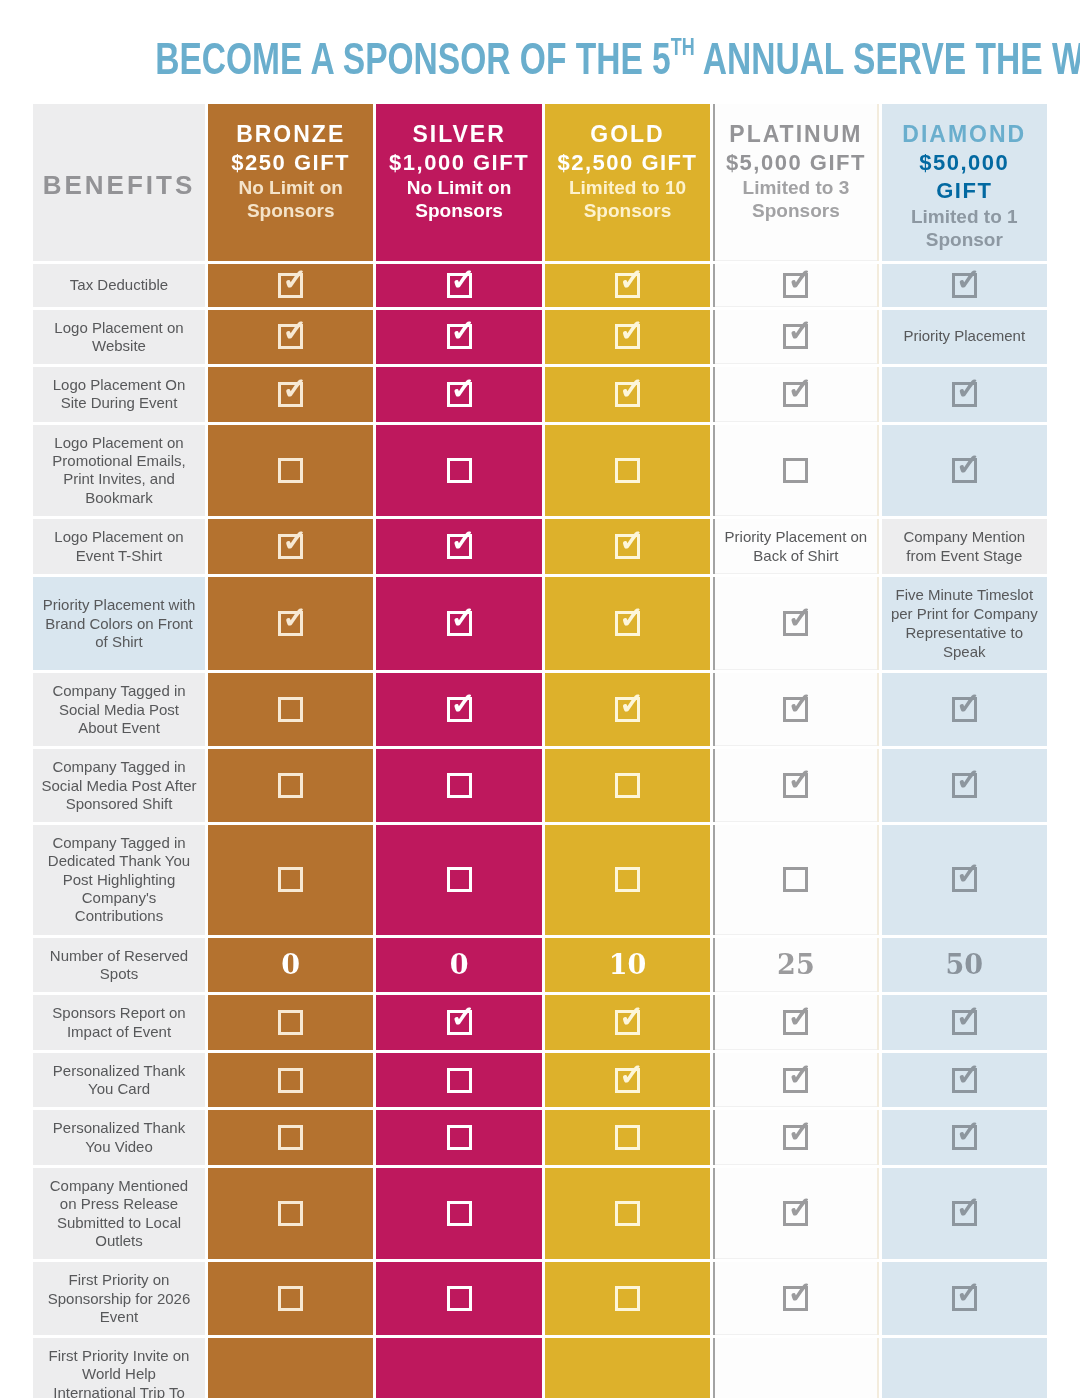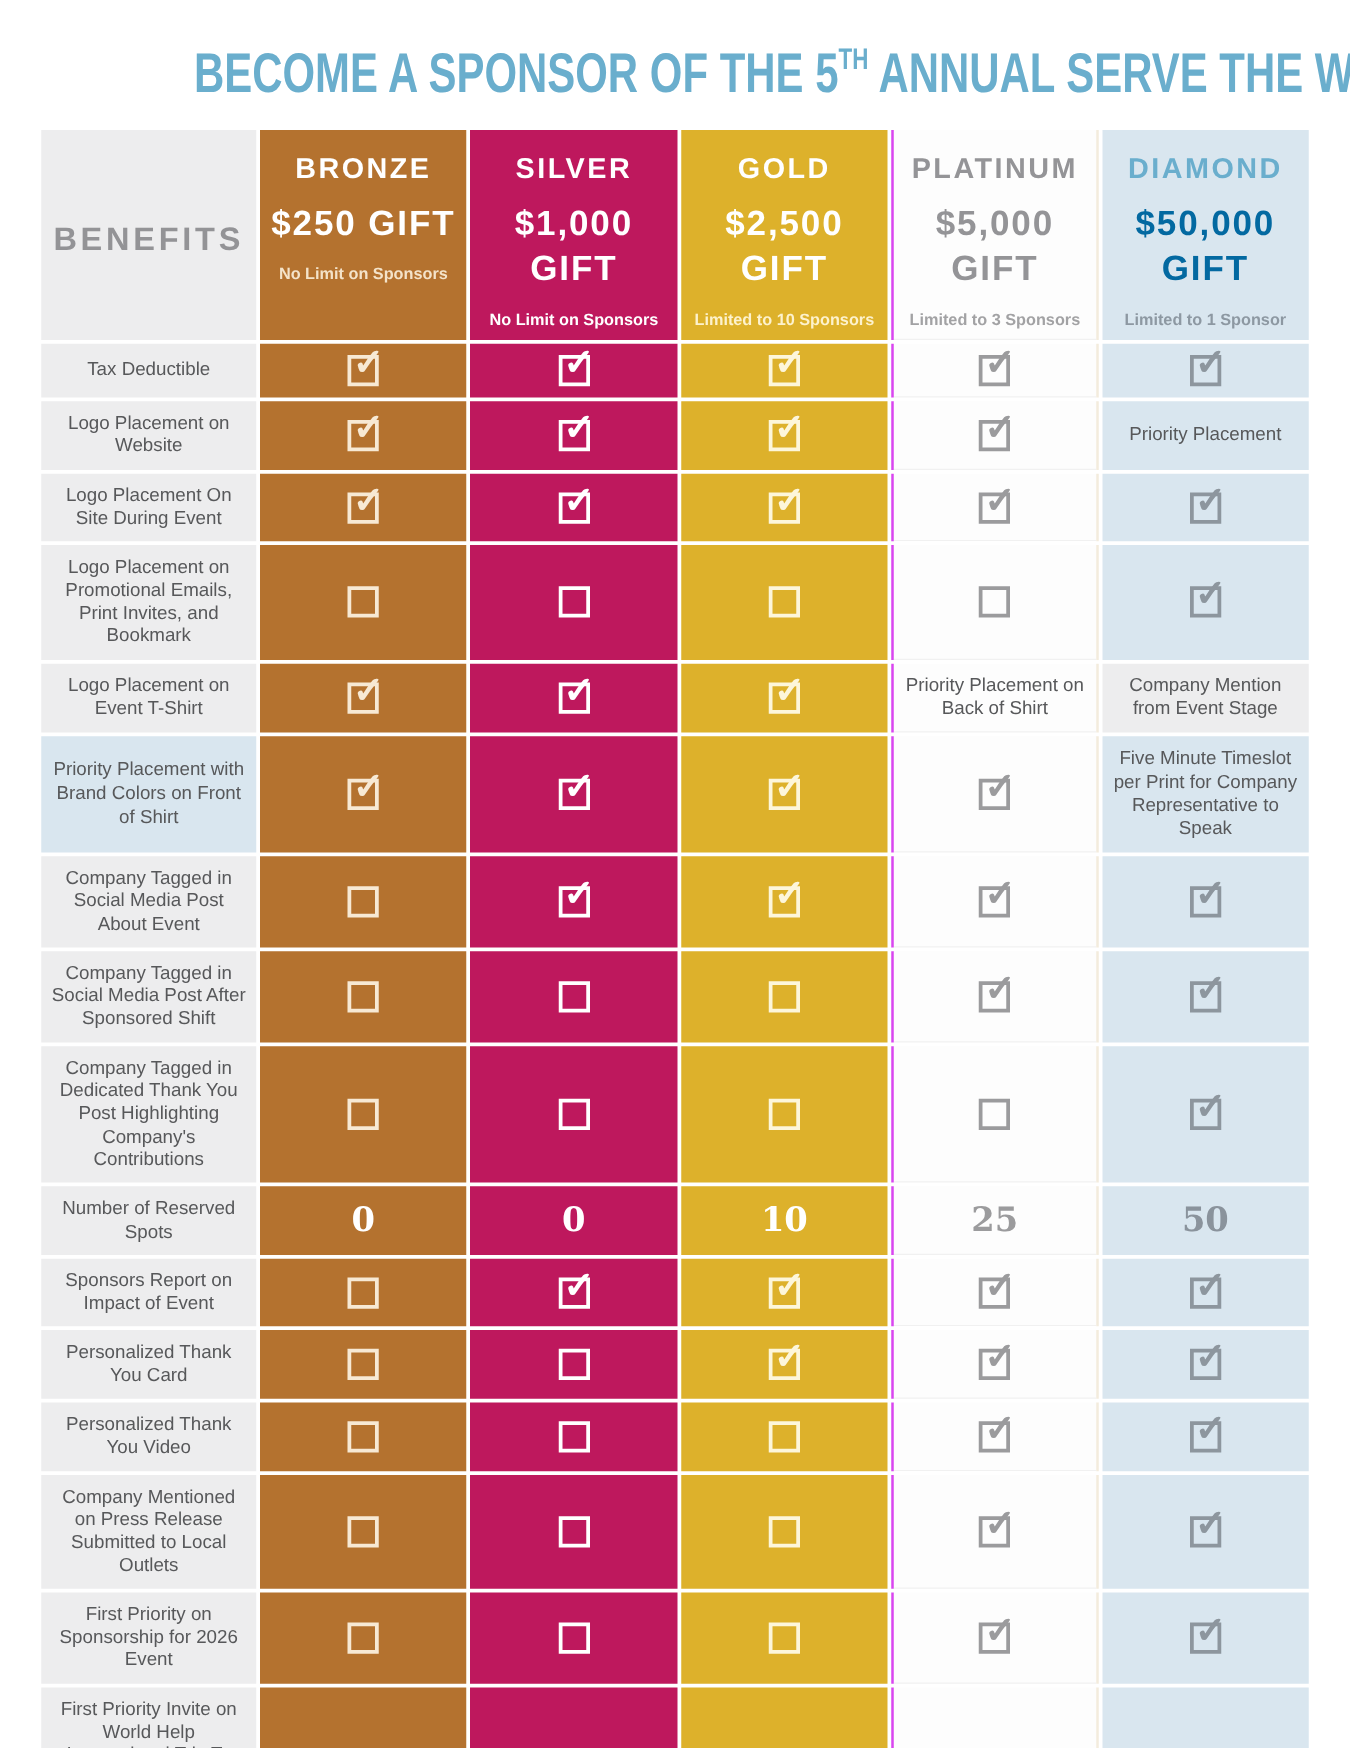--- a/index.html
+++ b/index.html
@@ -25,30 +25,30 @@
     gap:3px;
     background:#ffffff;
   }
   .cell, .hcell {
     display:flex; flex-direction:column; align-items:center; justify-content:center;
     text-align:center; padding:9px 8px;
   }
   
   .hcell { min-height:138px; padding-top:16px; justify-content:flex-start; }
   .hcell .tier-name { font-size:23px; font-weight:bold; letter-spacing:2px; line-height:1.25; }
-  .hcell .tier-gift { font-size:28px; font-weight:bold; letter-spacing:1.5px; line-height:1.3; margin-top:12px; }
-  .hcell .tier-limit { font-size:13px; font-weight:bold; line-height:1.2; margin-top:14px; }
+  .hcell .tier-gift { font-size:22px; font-weight:bold; letter-spacing:1.5px; line-height:1.3; margin-top:0; }
+  .hcell .tier-limit { font-size:19px; font-weight:bold; line-height:1.2; }
   .hcell.benefits { justify-content:center; }
   .benefits-title { font-size:26px; font-weight:bold; letter-spacing:3px; color:#939396; }
   
   .t-benefits { background:#ededee; }
   .t-bronze   { background:#b4722f; }
   .t-silver   { background:#be185d; }
   .t-gold     { background:#ddb12b; }
-  .t-platinum { background:#fdfdfd; border-left:2px solid #d946ef; border-right:2px solid #f3ecdd; box-shadow:inset 0 -1px 0 #f1f1f1; }
+  .t-platinum { background:#fdfdfd; border-left:2px solid #a3a3a3; border-right:2px solid #f3ecdd; box-shadow:inset 0 -1px 0 #f1f1f1; }
   .t-diamond  { background:#d9e6ef; }
   .t-bronze .tier-name, .t-bronze .tier-gift,
   .t-silver .tier-name, .t-silver .tier-gift,
   .t-gold .tier-name,  .t-gold .tier-gift { color:#ffffff; }
   .t-bronze .tier-limit { color:#f4e3c9; }
   .t-silver .tier-limit { color:#ffffff; }
   .t-gold .tier-limit   { color:#fdf2cd; }
   .t-platinum .tier-name, .t-platinum .tier-gift { color:#949497; }
   .t-platinum .tier-limit { color:#a2a2a4; }
   .t-diamond .tier-name { color:#6aaecd; }

